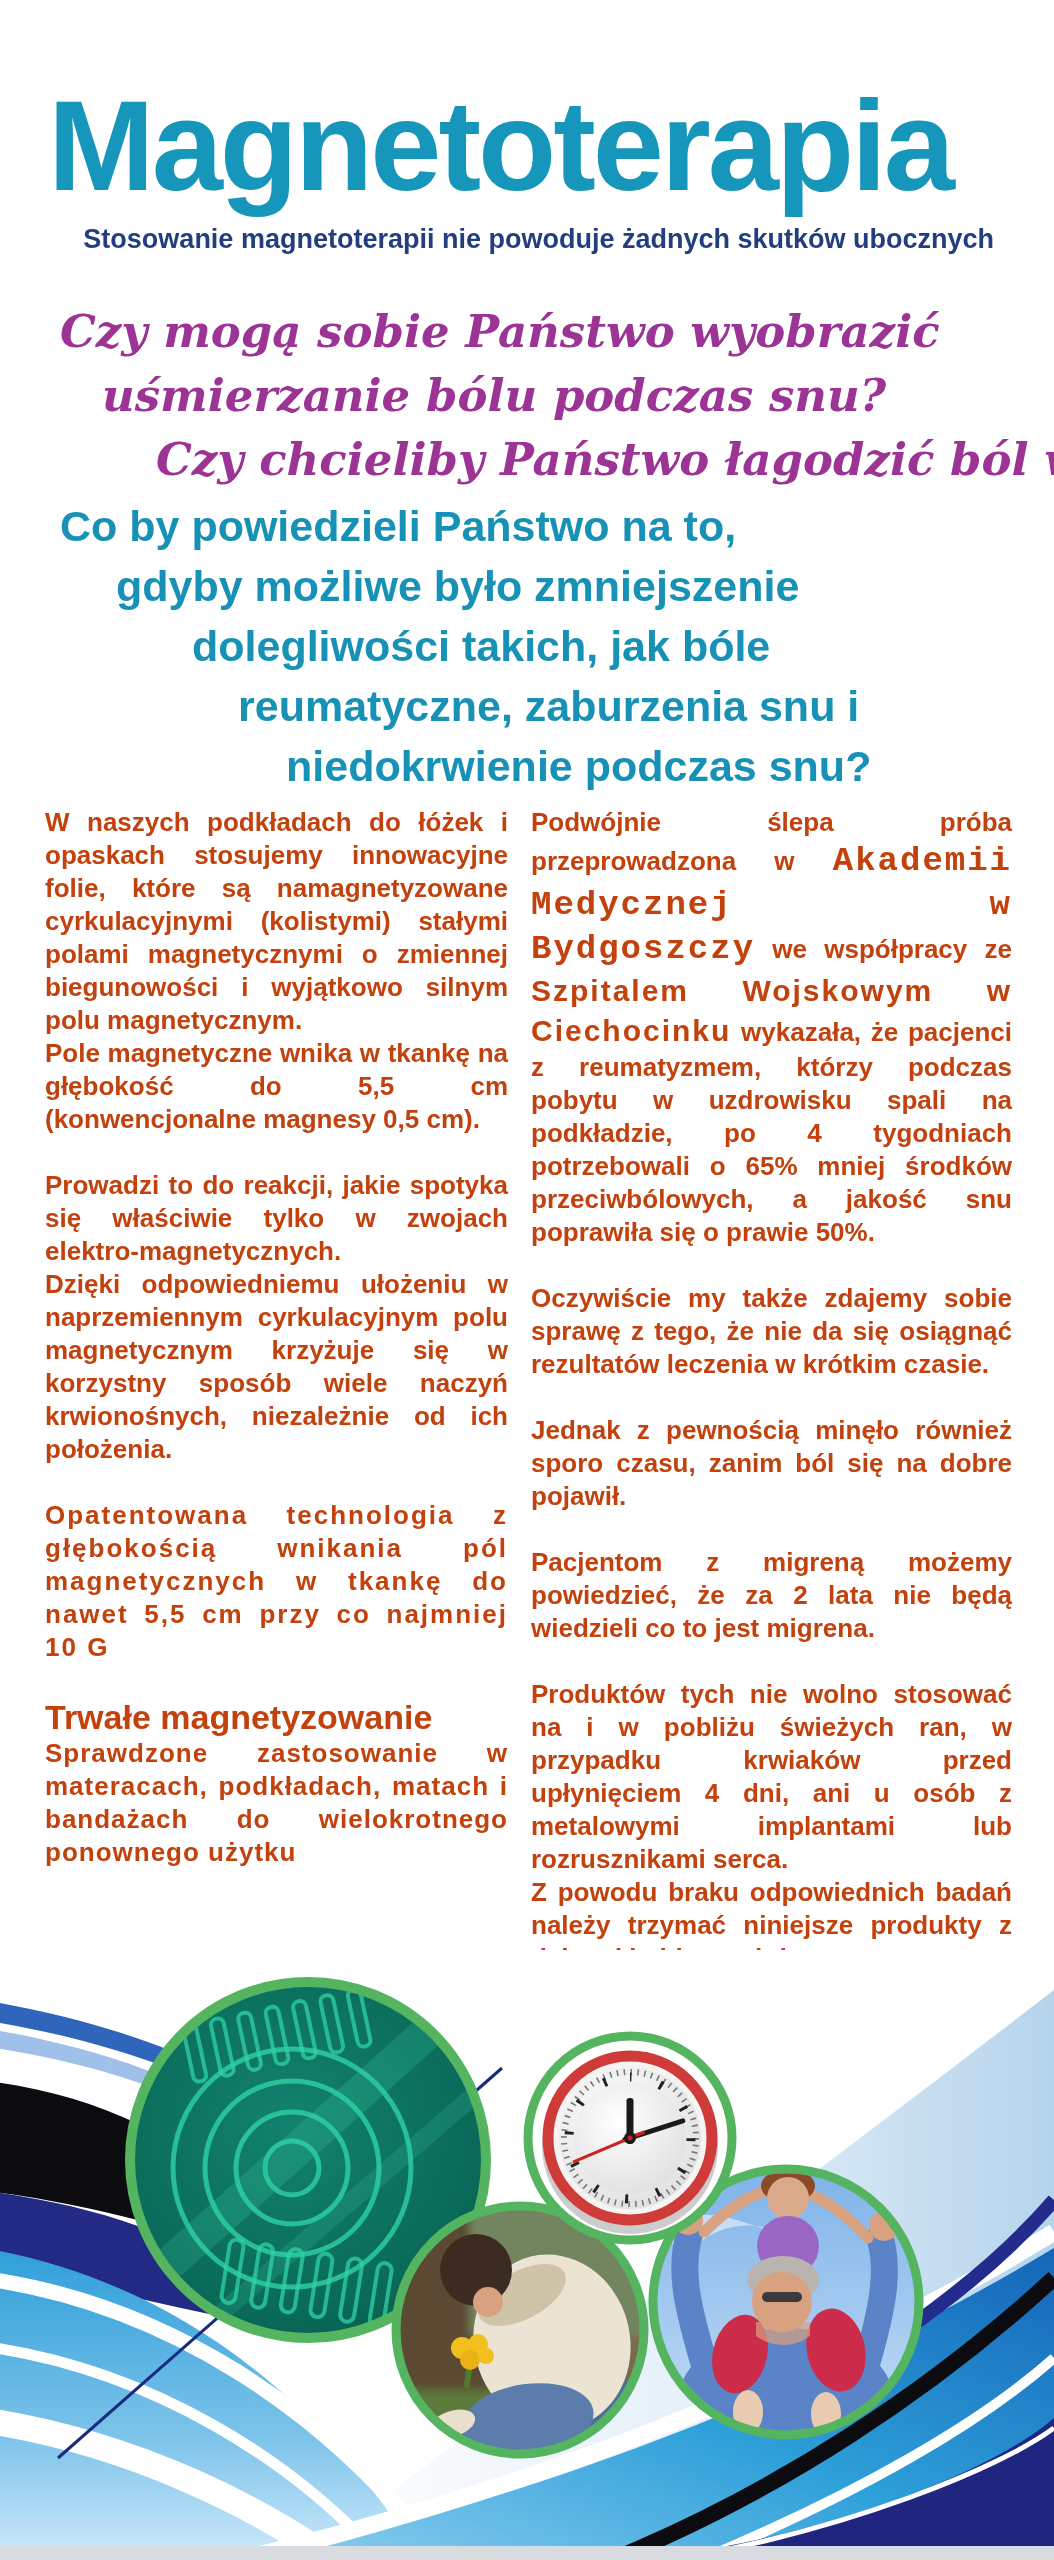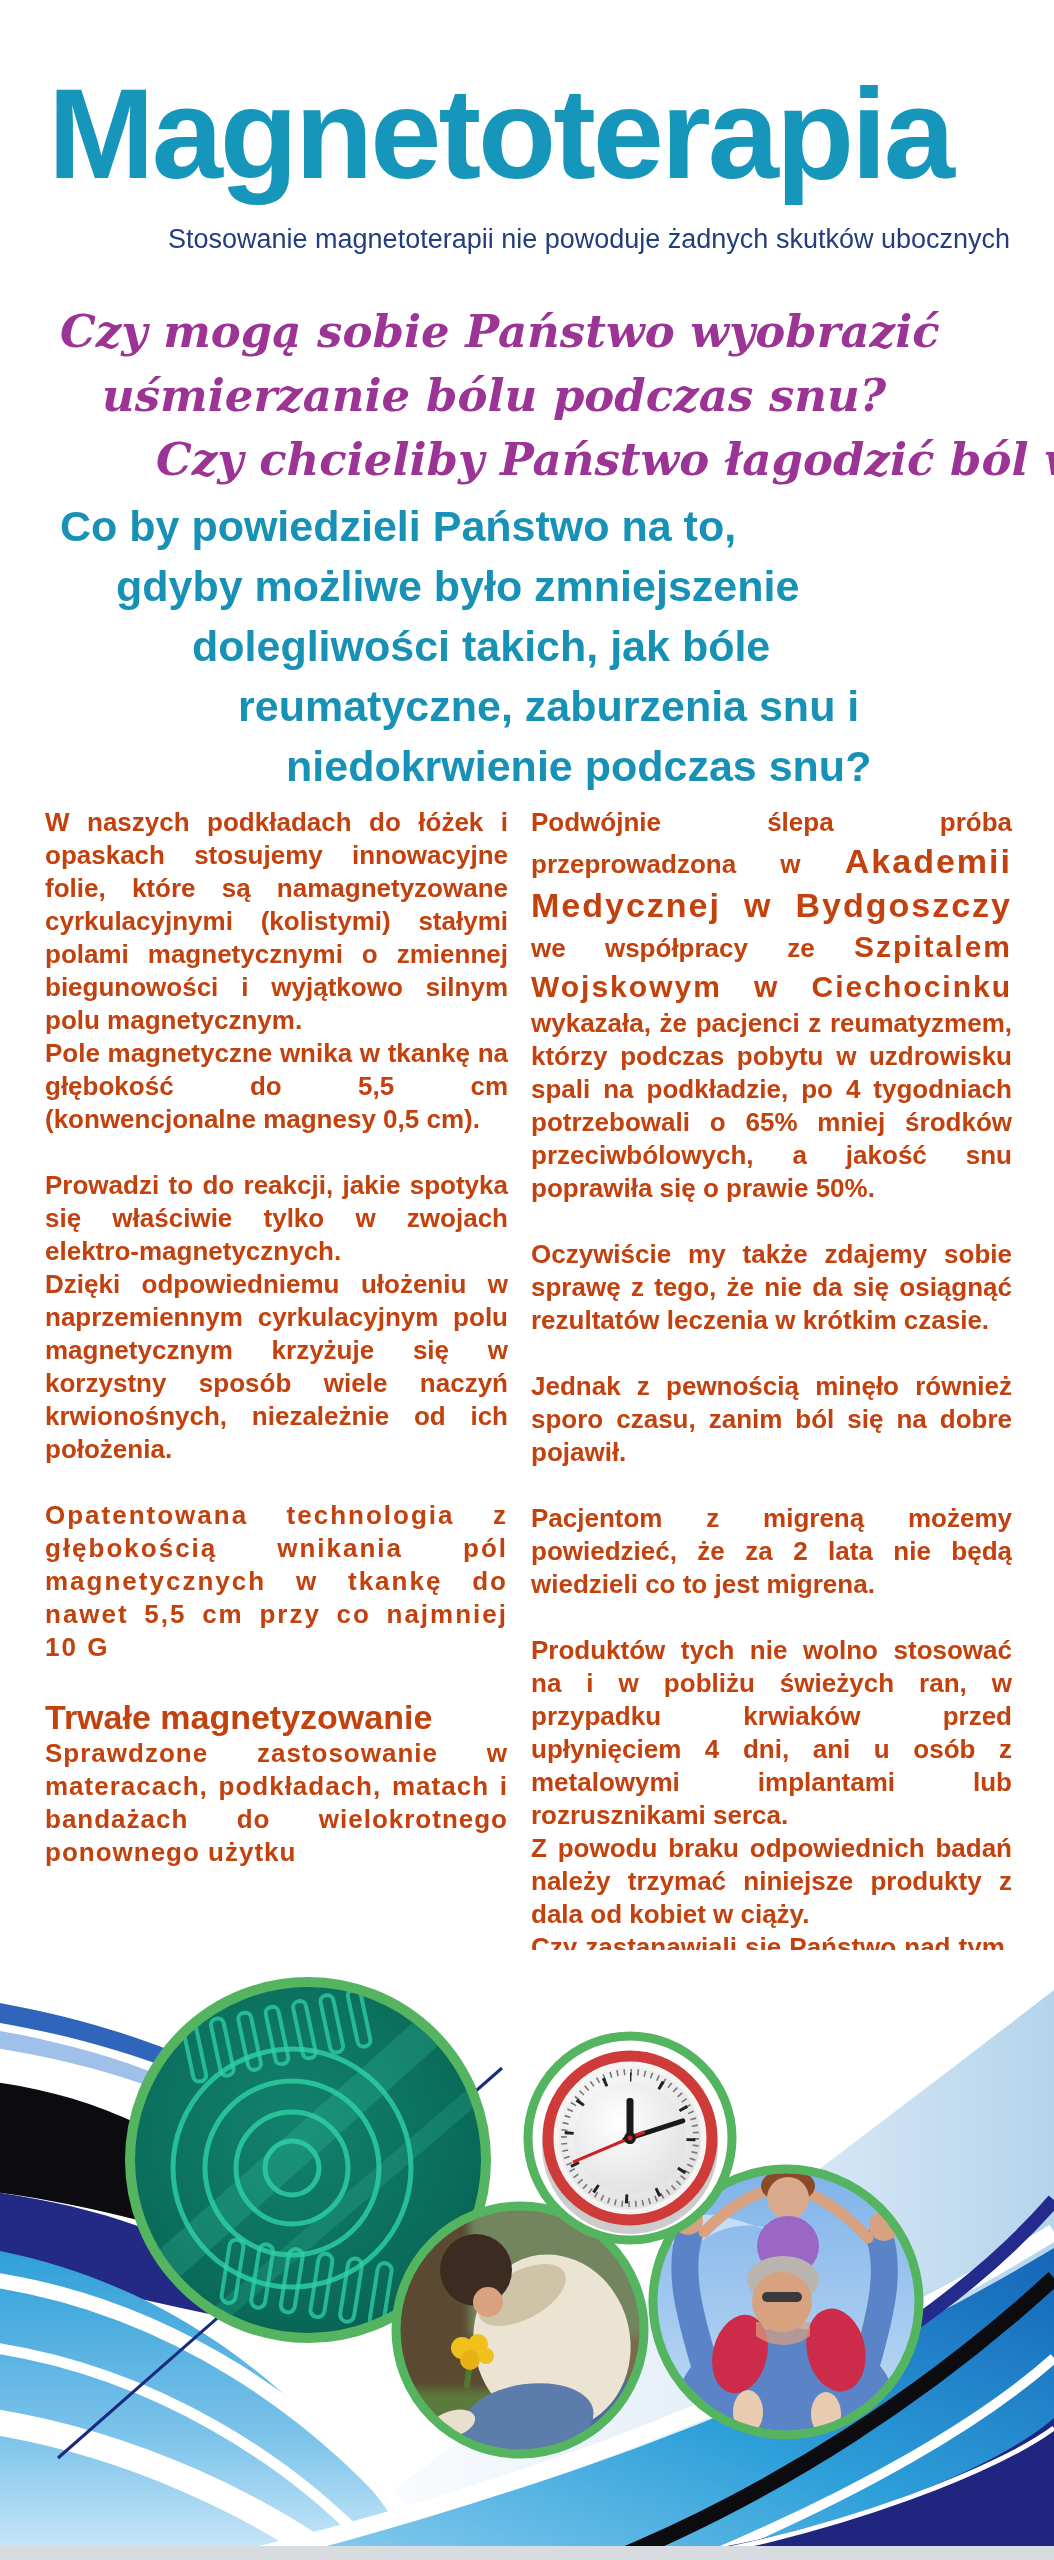--- a/index.html
+++ b/index.html
@@ -2,27 +2,27 @@
 <html><head>
 <meta charset="utf-8">
 <style>
   html,body{margin:0;padding:0;background:#fff;}
   .poster{
     position:relative; width:1054px; height:2560px; overflow:hidden;
     background:#ffffff; outline:1px solid #c9ccd0;
     font-family:"Liberation Sans", sans-serif;
   }
   .title{
-    position:absolute; left:48px; top:64px;
+    position:absolute; left:48px; top:76px;
     font-size:128px; font-weight:bold; letter-spacing:-3px; line-height:1.1;
     color:#1696BA; white-space:nowrap;
   }
   .subtitle{
-    position:absolute; right:44px; top:224px;
-    font-size:27px; font-weight:normal; color:#223E7E; white-space:nowrap;
+    position:absolute; right:60px; top:224px;
+    font-size:27px; font-weight:bold; color:#223E7E; white-space:nowrap;
   }
   .script-block{
     position:absolute; left:60px; top:300px;
     font-family:"DejaVu Serif", serif; font-style:italic; font-weight:bold;
     color:#9B3494; font-size:45px; line-height:64px; white-space:nowrap;
   }
   .script-line.l2{margin-left:42px;}
   .script-line.l3{margin-left:96px;}
   .headline{
     position:absolute; left:0; top:496px; width:892px;
@@ -38,21 +38,21 @@
     font-size:26px; line-height:33px; font-weight:bold; color:#c2410c;
     text-align:justify;
   }
   .col-left{left:45px; width:463px;}
   .col-right{left:531px; width:481px;}
   .col p{margin:0; padding:0;}
   .gap{height:33px;}
   .ls{letter-spacing:2px;}
   .ls-small{letter-spacing:1px;}
   .subhead{font-size:34px; line-height:40px;}
-  .emph-big{font-size:34px; line-height:44px; letter-spacing:2px;}
+  .emph-big{font-size:34px; line-height:44px; letter-spacing:2px;font-family:Liberation Mono, monospace;}
   .emph-med{font-size:30px; line-height:40px; letter-spacing:2px;}
   .brand{
     position:absolute; left:122px; top:1862px;
     font-size:40px; font-weight:bold; color:#2B4B46; letter-spacing:0.5px;
   }
   .bottom-art{position:absolute; left:0; top:1950px; width:1054px; height:610px;}
 </style>
 </head>
 <body>
 

